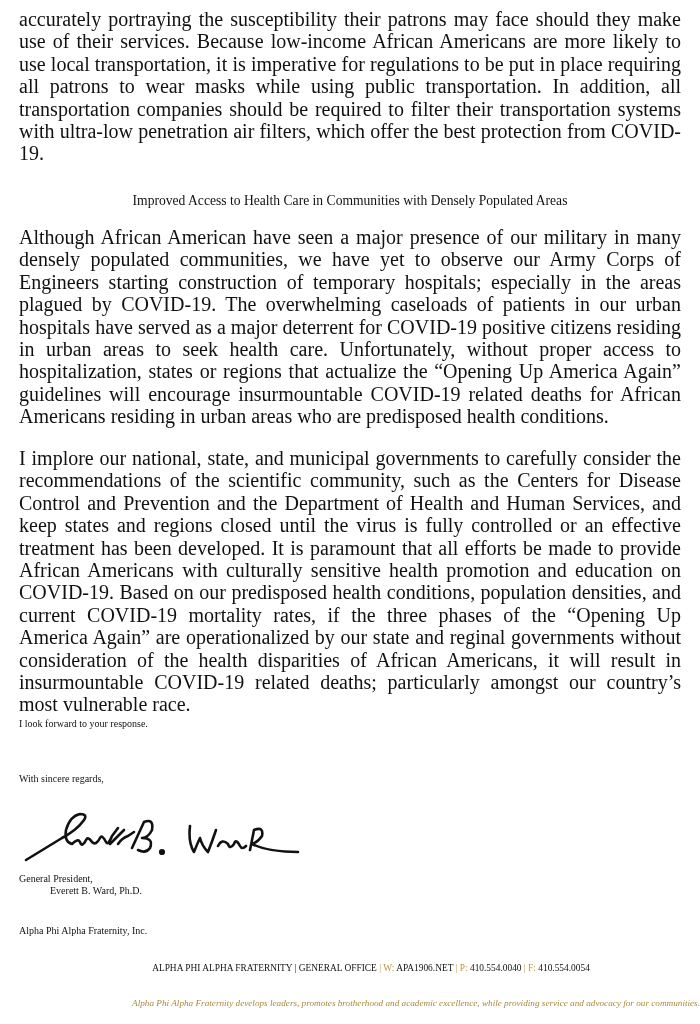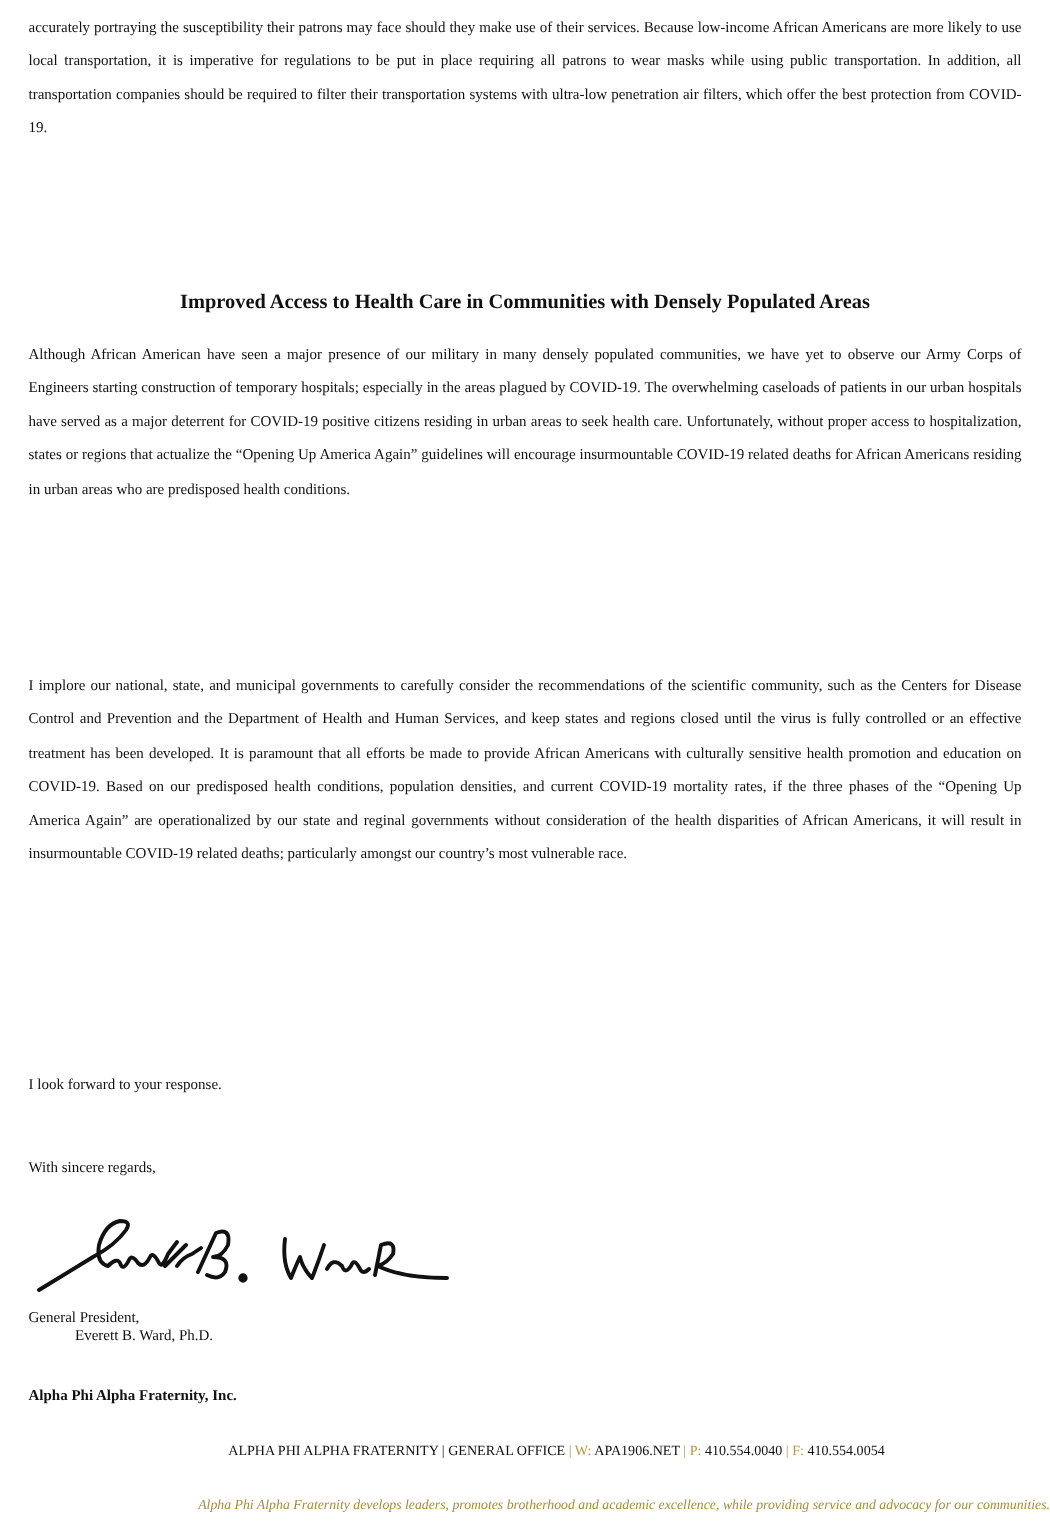--- a/index.html
+++ b/index.html
@@ -1,21 +1,21 @@
 <!DOCTYPE html>
 <html><head>
 <meta charset="utf-8">
 <style>
   html, body { margin: 0; padding: 0; background: #ffffff; }
   body { width: 700px; height: 1024px; position: relative; overflow: hidden;
          font-family: "Liberation Serif", serif; color: #111; }
-  .para { position: absolute; left: 19px; width: 662px; font-size: 10px; line-height: 22.4px;
+  .para { position: absolute; left: 19px; width: 662px; font-size: 20px; line-height: 22.4px;
           text-align: justify; text-align-last: left; margin: 0; }
   .heading { position: absolute; left: 0; width: 700px; top: 193px; text-align: center;
-             font-weight: bold; font-size: 13.6px; }
+             font-weight: normal; font-size: 13.6px; }
   .line { position: absolute; left: 19px; font-size: 10px; line-height: 22.4px; margin: 0; }
   .sig { position: absolute; left: 22px; top: 808px; width: 280px; height: 68px; }
   .footer1 { position: absolute; top: 963px; left: 0; width: 700px; text-align: center;
              font-size: 9.4px; color: #111; letter-spacing: 0; padding-left: 21px; }
   .footer1 .gold { color: #b8973f; }
   .footer2 { position: absolute; top: 998px; left: 0; width: 700px; text-align: right;
              font-size: 9.2px; font-style: italic; color: #a8893a; }
 </style>
 </head>
 <body>
@@ -35,19 +35,19 @@
 <div class="sig">
   <svg width="280" height="68" viewBox="0 0 280 68" fill="none" stroke="#111" stroke-width="2.6" stroke-linecap="round" stroke-linejoin="round">
     <path d="M4 52 L40 30 Q55 22 62 12 Q66 6 58 6 Q48 8 44 22 Q42 34 50 36 Q56 30 58 34 Q60 40 64 32 Q66 28 70 34 Q74 38 78 30 Q80 26 84 34 Q86 38 90 28 L96 20 M88 36 L102 22 M96 36 Q100 30 106 28 L112 24 M110 40 L122 14 Q132 10 130 22 Q126 30 120 30 Q132 30 128 40 Q124 46 116 42"></path>
     <circle cx="140" cy="44" r="1.8" fill="#111"></circle>
     <path d="M168 18 Q166 34 172 44 Q176 34 178 30 Q180 38 186 44 Q190 34 194 22 M196 38 Q200 30 206 36 Q208 42 212 36 Q214 30 218 38 Q220 42 224 38 M228 42 L232 22 Q242 18 240 28 Q236 34 230 36 Q246 44 276 44"></path>
   </svg>
 </div>
 
 <p class="line" style="top:880px;margin-left:31px;">Everett B. Ward, Ph.D.</p>
 <p class="line" style="top:868px;text-align:right;">General President,</p>
-<p class="line" style="top:920px;font-weight:bold;">Alpha Phi Alpha Fraternity, Inc.</p>
+<p class="line" style="top:920px;">Alpha Phi Alpha Fraternity, Inc.</p>
 
 <div class="footer1">
   <span>ALPHA PHI ALPHA FRATERNITY</span><span> | </span><span>GENERAL OFFICE</span><span class="gold"> | </span><span class="gold">W:</span><span> APA1906.NET</span><span class="gold"> | </span><span class="gold">P:</span><span> 410.554.0040</span><span class="gold"> | </span><span class="gold">F:</span><span> 410.554.0054</span>
 </div>
 
 <div class="footer2">Alpha Phi Alpha Fraternity develops leaders, promotes brotherhood and academic excellence, while providing service and advocacy for our communities.</div>
 
 </body></html>

